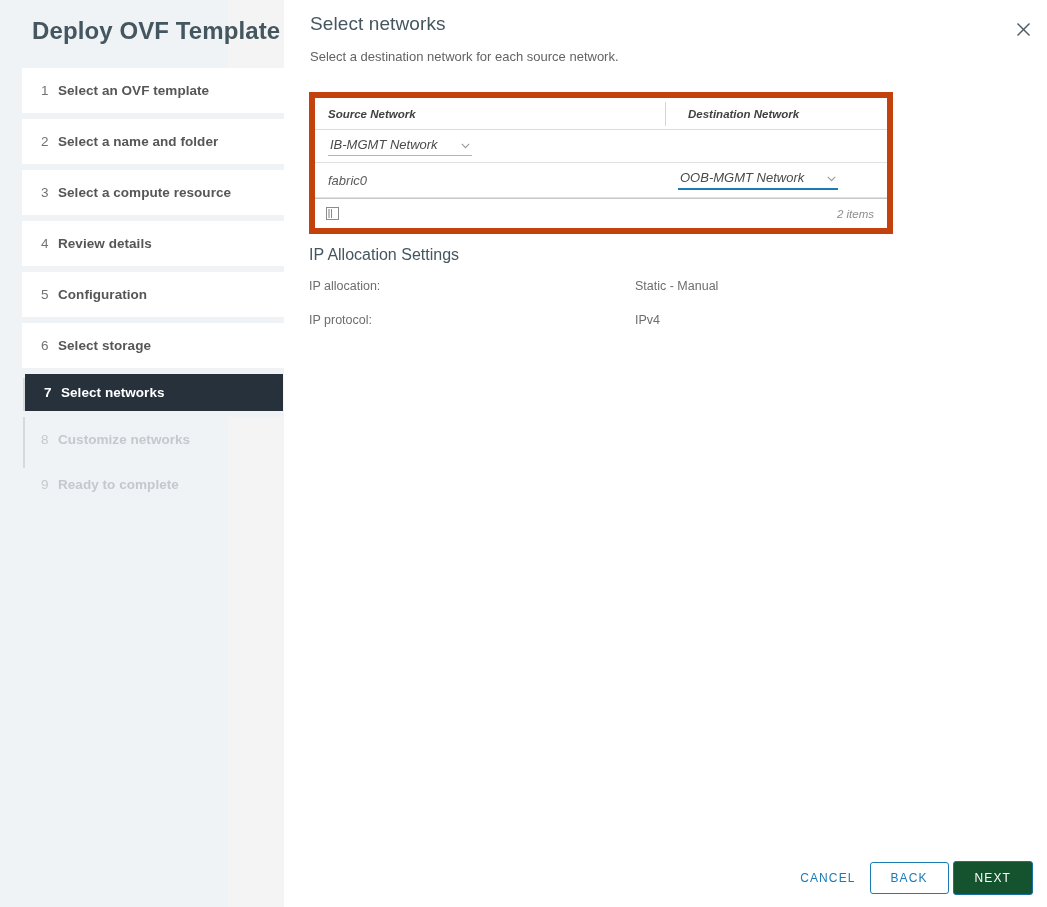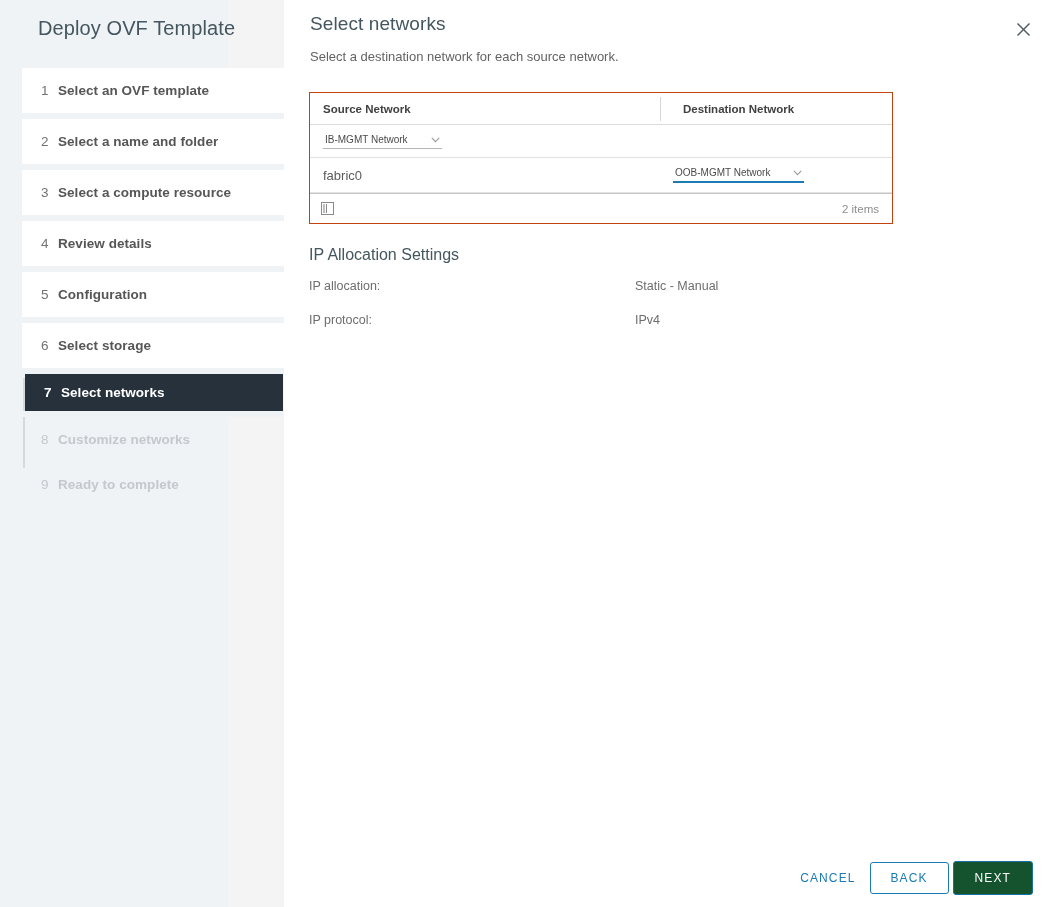--- a/index.html
+++ b/index.html
@@ -26,23 +26,23 @@
     border-right: 1px solid #c9ced3;
   }
   .sidebar-warmstrip {
     position: absolute;
     left: 228px; top: 0;
     width: 56px; height: 907px;
     background: #f4f4f4;
   }
   .sidebar-title {
     position: absolute;
-    left: 38px; top: 17px;
-    font-size: 20px;
-    font-weight: 400;
+    left: 32px; top: 17px;
+    font-size: 24px;
+    font-weight: 700;
     color: #44565f;
     letter-spacing: 0.1px;
     white-space: nowrap;
   }
   .steps {
     position: absolute;
     left: 22px; top: 68px;
     width: 262px;
   }
   .step {
@@ -129,22 +129,23 @@
     display: flex; align-items: center; justify-content: center;
     cursor: pointer;
   }
   .close-btn svg { display: block; }
 
   
   .net-table {
     position: absolute;
     left: 25px; top: 92px;
     width: 584px;
-    border: 1px solid #c2410c;
-    background: #ffffff;
+    border: 6px solid #c2410c;
+    background: #ffffff;
+    font-style: italic;
   }
   .net-head {
     position: relative;
     height: 32px;
     display: flex;
     align-items: center;
     border-bottom: 1px solid #dcdcdc;
   }
   .net-head .col-src {
     width: 350px;
@@ -183,21 +184,21 @@
     flex: 1;
     padding-left: 13px;
     display: flex;
     align-items: center;
   }
   .dd {
     display: inline-flex;
     align-items: center;
     gap: 23px;
     padding: 0 2px 3px 2px;
-    font-size: 10px;
+    font-size: 13px;
     color: #4a4a4a;
     border-bottom: 1px solid #b5b5b5;
     cursor: pointer;
     white-space: nowrap;
   }
   .dd.focused {
     border-bottom: 2px solid #1b7bb5;
     color: #4a4a4a;
   }
   .dd .chev { display: inline-block; }

